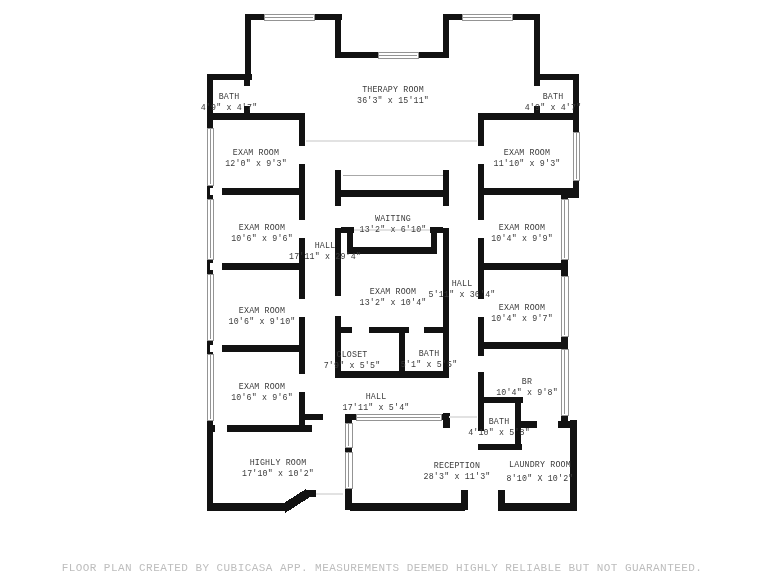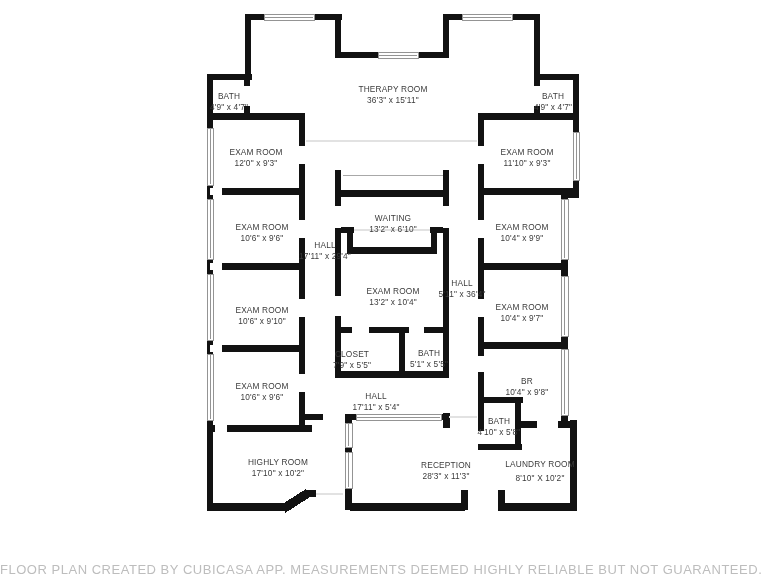--- a/index.html
+++ b/index.html
@@ -1,20 +1,20 @@
 <!DOCTYPE html>
 <html><head>
 <meta charset="utf-8">
 <style>
   html,body{margin:0;padding:0;background:#ffffff;}
   .stage{
     position:relative;
     width:784px;height:588px;
     background:#ffffff;
-    font-family:Liberation Sans, sans-serif;
+    font-family:Liberation Mono, monospace;
     overflow:hidden;
   }
   .plan-svg{position:absolute;left:0;top:0;}
   .wall{shape-rendering:crispEdges;}
   .gap{fill:#ffffff;shape-rendering:crispEdges;}
   .win{fill:#ffffff;stroke:#949494;stroke-width:1;shape-rendering:crispEdges;}
   .winline{stroke:#949494;stroke-width:1;shape-rendering:crispEdges;}
   .thr{stroke:#e2e2e2;stroke-width:1.2;shape-rendering:crispEdges;}
   .thr2{stroke:#a8a8a8;stroke-width:1;shape-rendering:crispEdges;}
   .room-label{
@@ -24,22 +24,23 @@
     color:#3b3b3b;
     font-size:8.3px;
     line-height:11px;
     letter-spacing:.02em;
     white-space:nowrap;
   }
   .room-label.laundry .room-dims{margin-top:3px;}
   .footer{
     position:absolute;
     left:0;top:562px;width:764px;
+    text-align:center;
     color:#bdbdbd;
-    font-size:13px;
+    font-size:11px;
     letter-spacing:.04em;
     white-space:nowrap;
   }
 </style>
 </head>
 <body>
 
 <div class="stage">
 
   <svg class="plan-svg" width="784" height="588" viewBox="0 0 784 588">
@@ -245,21 +246,21 @@
     <div class="room-dims">17'11" x 5'4"</div>
   </div>
   <div class="room-label" style="left:499px;top:427px">
     <div class="room-name">BATH</div>
     <div class="room-dims">4'10" x 5'8"</div>
   </div>
   <div class="room-label" style="left:278px;top:468px">
     <div class="room-name">HIGHLY ROOM</div>
     <div class="room-dims">17'10" x 10'2"</div>
   </div>
-  <div class="room-label" style="left:446px;top:471px">
+  <div class="room-label" style="left:457px;top:471px">
     <div class="room-name">RECEPTION</div>
     <div class="room-dims">28'3" x 11'3"</div>
   </div>
   <div class="room-label laundry" style="left:540px;top:471px">
     <div class="room-name">LAUNDRY ROOM</div>
     <div class="room-dims">8'10" X 10'2"</div>
   </div>
 
   <div class="footer">FLOOR PLAN CREATED BY CUBICASA APP. MEASUREMENTS DEEMED HIGHLY RELIABLE BUT NOT GUARANTEED.</div>
 

